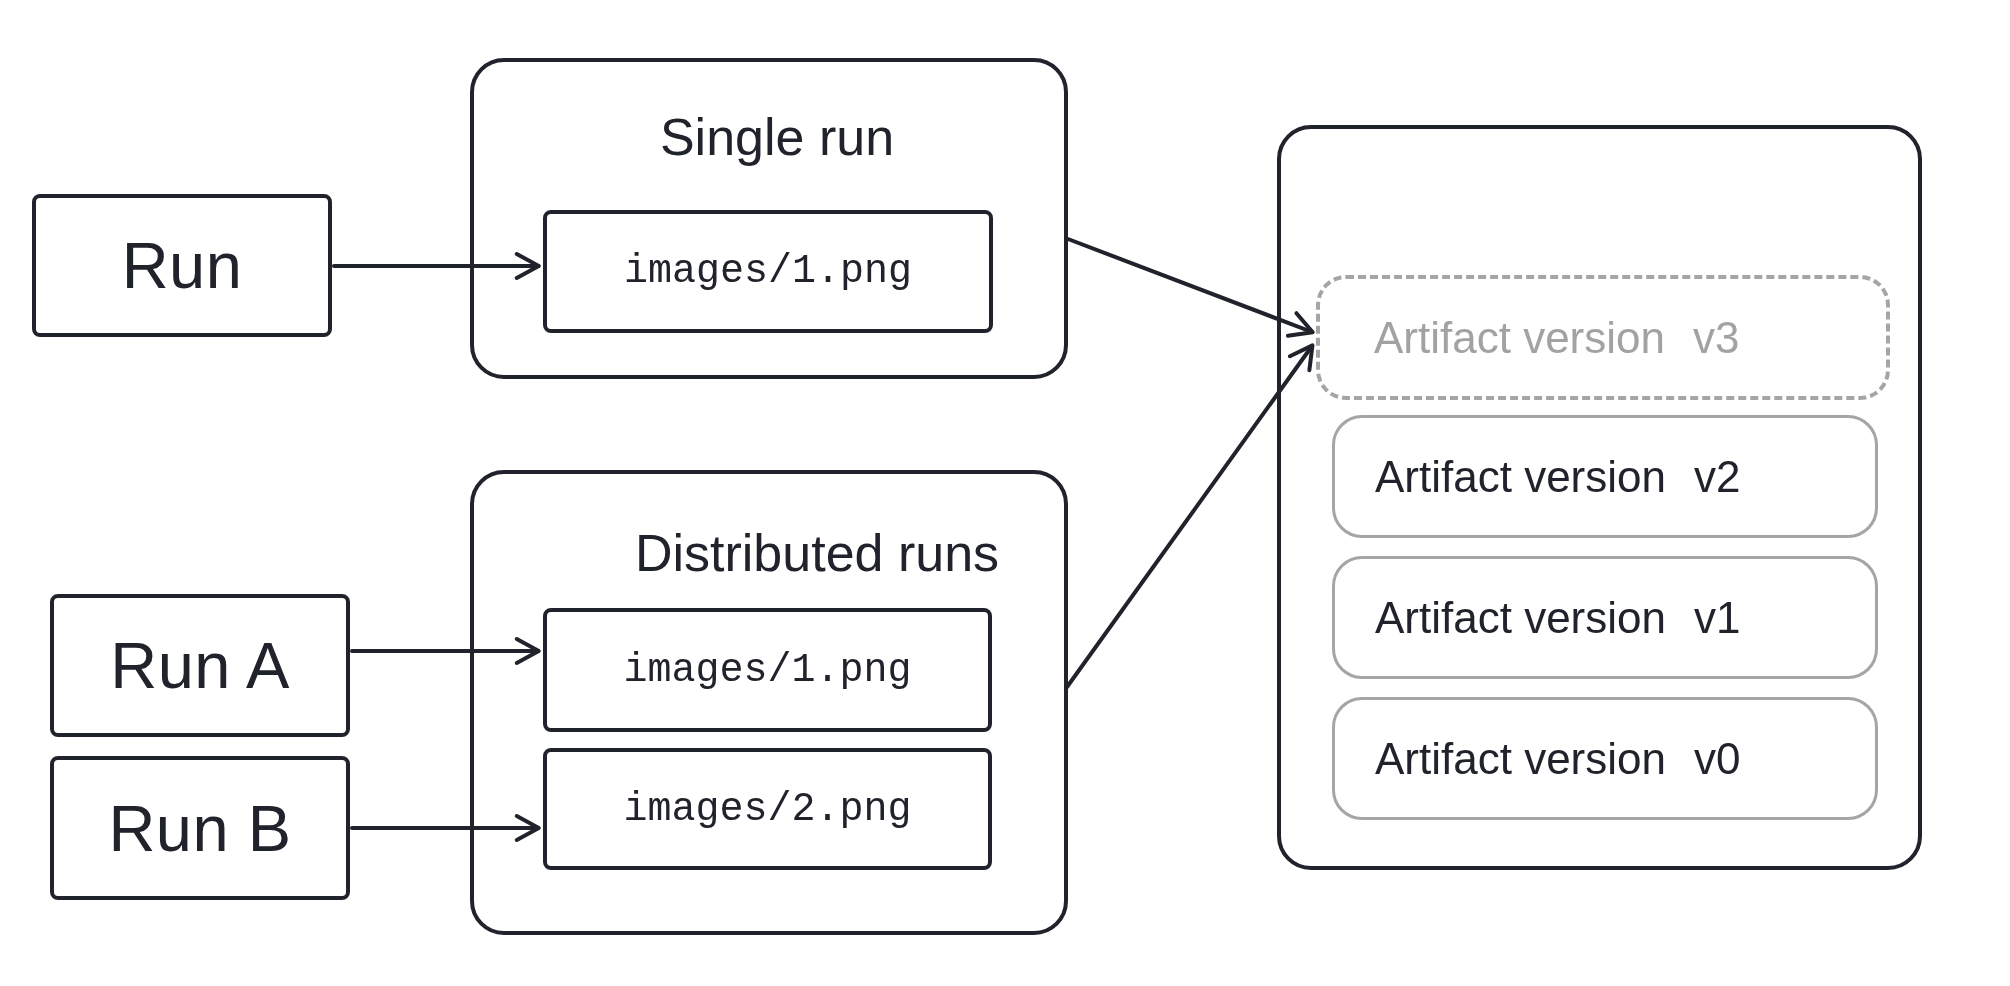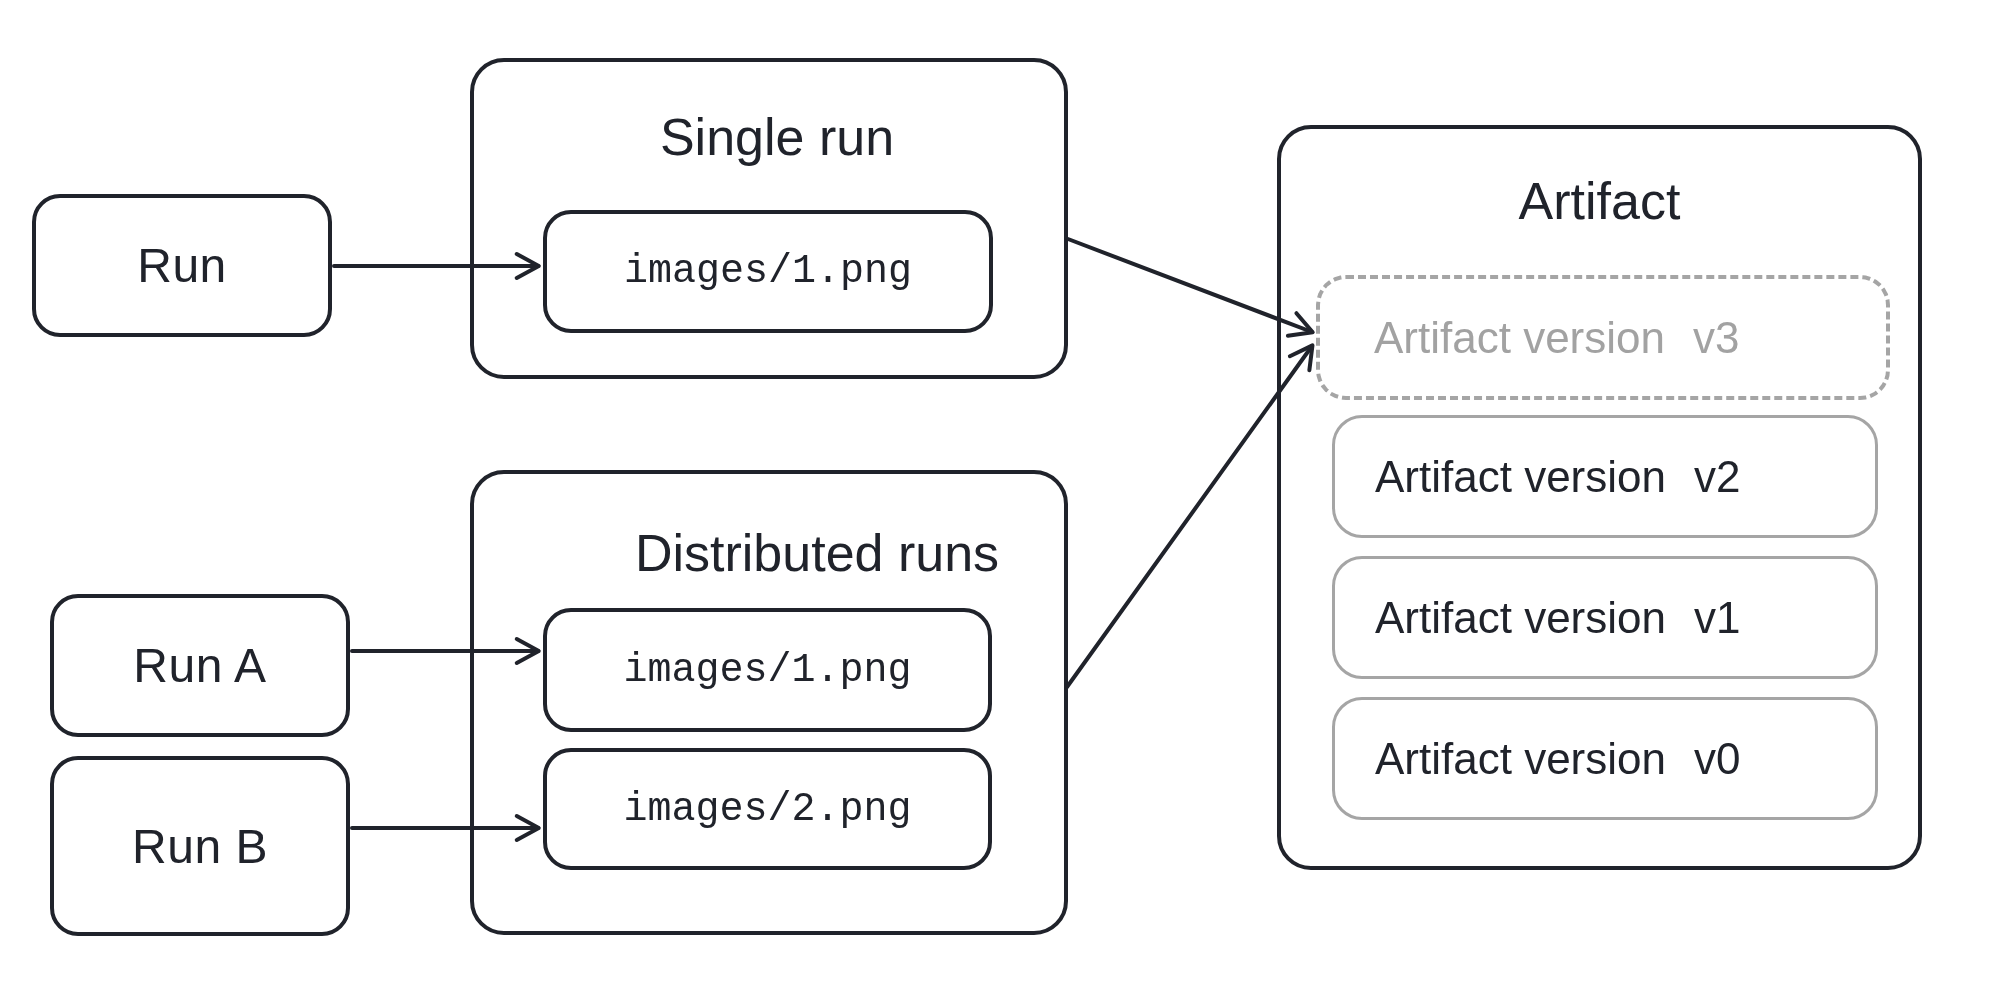--- a/index.html
+++ b/index.html
@@ -16,26 +16,26 @@
     position: absolute;
     box-sizing: border-box;
     display: flex;
     align-items: center;
     justify-content: center;
     background: #ffffff;
   }
   .dark-border { border: 4px solid var(--ink, #20232b); }
   .container-box { border-radius: 34px; background: transparent; }
   .run-node {
-    border-radius: 28px;
-    font-size: 48px;
+    border-radius: 8px;
+    font-size: 65px;
     letter-spacing: 0.5px;
   }
   .file-node {
-    border-radius: 28px;
+    border-radius: 8px;
     font-family: "Liberation Mono", "DejaVu Sans Mono", monospace;
     font-size: 40px;
   }
   .group-title {
     position: absolute;
     text-align: center;
     font-size: 52px;
     line-height: 1.15;
     white-space: nowrap;
   }
@@ -72,41 +72,40 @@
 <div id="canvas">
 
   <div class="node dark-border run-node" style="left:32px; top:194px; width:300px; height:143px;">
     <span>Run</span>
   </div>
 
   <div class="node dark-border run-node" style="left:50px; top:580px; width:300px; height:143px;margin-top:14px;">
     <span>Run A</span>
   </div>
 
-  <div class="node dark-border run-node" style="left:50px; top:756px; width:300px; height:180px;">
+  <div class="node dark-border run-node" style="left:50px; top:756px; width:300px; height:144px;">
     <span>Run B</span>
   </div>
 
   <div class="node dark-border container-box" style="left:470px; top:58px; width:598px; height:321px;"></div>
   <div class="group-title" style="left:470px; top:108px; width:598px;margin-left:8px;">Single run</div>
   <div class="node dark-border file-node" style="left:543px; top:210px; width:450px; height:123px;">
     <span>images/1.png</span>
   </div>
 
   <div class="node dark-border container-box" style="left:470px; top:470px; width:598px; height:465px;"></div>
   <div class="group-title" style="left:470px; top:524px; width:598px;margin-left:48px;">Distributed runs</div>
   <div class="node dark-border file-node" style="left:543px; top:608px; width:449px; height:124px;">
     <span>images/1.png</span>
   </div>
   <div class="node dark-border file-node" style="left:543px; top:748px; width:449px; height:122px;">
     <span>images/2.png</span>
   </div>
 
   <div class="node dark-border container-box" style="left:1277px; top:125px; width:645px; height:745px;"></div>
-  <div class="group-title" style="left:1277px; top:172px; width:645px;">Artifact</div>
 
   <div class="version-row pending" style="left:1316px; top:275px; width:574px; height:125px;">
     <span>Artifact version</span>
     <span>v3</span>
   </div>
   <div class="version-row" style="left:1332px; top:415px; width:546px; height:123px;">
     <span>Artifact version</span>
     <span>v2</span>
   </div>
   <div class="version-row" style="left:1332px; top:556px; width:546px; height:123px;">

